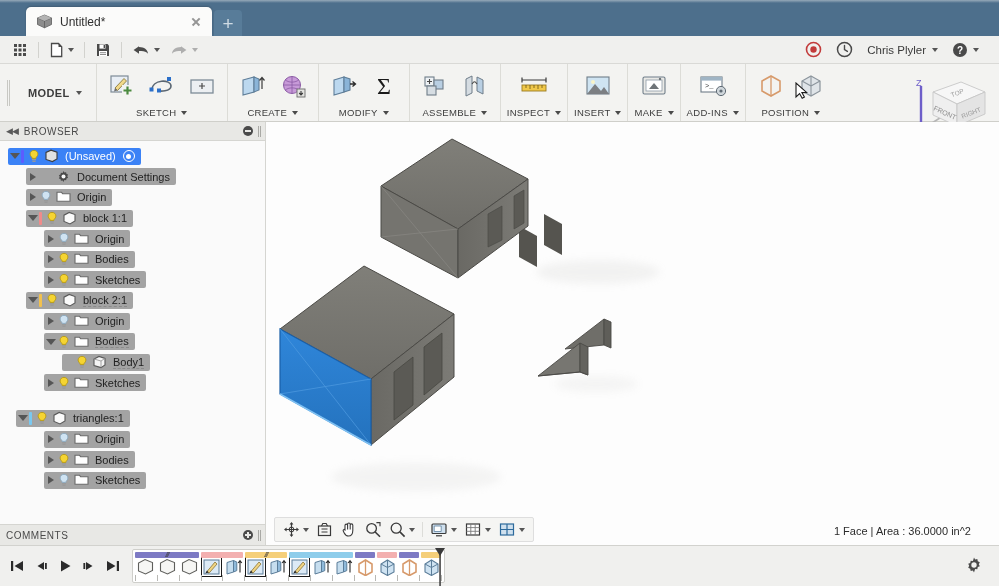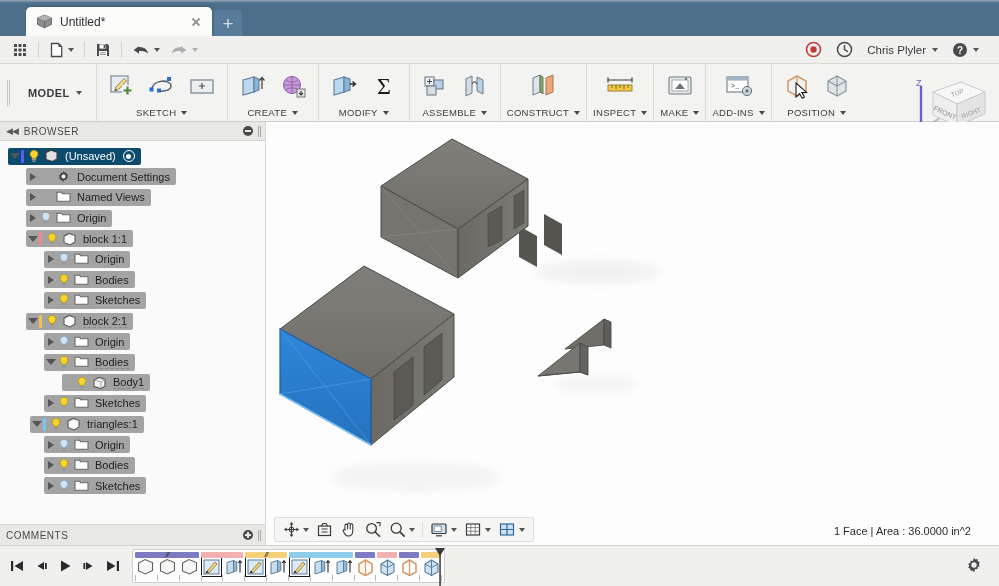--- a/index.html
+++ b/index.html
@@ -147,21 +147,21 @@
   .bh-right { margin-left:auto; display:flex; align-items:center; gap:5px;}
   .minus-circ {
     width:10px;height:10px;border-radius:50%;background:#4a4a4a;position:relative;cursor:pointer;
   }
   .minus-circ::after{content:"";position:absolute;left:2px;top:4.2px;width:6px;height:1.6px;background:#e8e8e5;}
   .grip-v { width:1px;height:11px;background:#a9a9a5; box-shadow:2px 0 0 #a9a9a5;}
 
   .tree { flex:1 1 auto; overflow:hidden; padding-top:5px; font-size:11px; color:#222; }
   .node { height:20.6px; display:flex; align-items:center; position:relative; }
   .node .hit { display:flex; align-items:center; height:17px; border-radius:2px; padding-right:6px;}
-  .node.sel-root .hit { background:#0c4a6e; color:#fff; }
+  .node.sel-root .hit { background:#3b82f6; color:#fff; }
   .node.rowbg .hit { background:#a3a3a3; }
   .tw {
     width:13px;height:13px;flex:0 0 13px;display:flex;align-items:center;justify-content:center;cursor:pointer;
   }
   .tw i {
     display:block;width:0;height:0;
     border-top:4.6px solid transparent;border-bottom:4.6px solid transparent;
     border-left:6.2px solid #555;
   }
   .tw.open i {
@@ -450,52 +450,52 @@
             <path d="M12 11 C14 8, 15 8, 17 11" fill="none" stroke="#4a4a4a" stroke-width="1.1"></path>
           </svg>
         </div>
       </div>
       <div class="rib-label">
         <span>ASSEMBLE</span>
         <span class="caret-d"></span>
       </div>
     </div>
 
-    <div class="rib-panel">
-      <div class="rib-icons">
-        <div class="rib-item">
-          <svg width="32" height="26" viewBox="0 0 32 26">
-            <path d="M6 5 L13 2 L13 19 L6 22 Z" fill="#dfe4e8" stroke="#6f7d89" stroke-width="1"></path>
-            <path d="M13 2 L16 4 L16 21 L13 19 Z" fill="#7faa6c" stroke="#5c7a4e" stroke-width=".9"></path>
-            <path d="M19 5 L26 2 L26 19 L19 22 Z" fill="#e8a878" stroke="#a9764c" stroke-width="1"></path>
-          </svg>
-        </div>
-      </div>
-      <div class="rib-label">
-        <span>CONSTRUCT</span>
-        <span class="caret-d"></span>
-      </div>
-    </div>
 
     <div class="rib-panel">
       <div class="rib-icons">
         <div class="rib-item">
           <svg width="34" height="26" viewBox="0 0 34 26">
             <path d="M5 7 h24 M5 4.5 v5 M29 4.5 v5" stroke="#3a3a3a" stroke-width="1.2"></path>
             <rect x="5" y="12" width="24" height="6" fill="#f0c84a" stroke="#9a7b20" stroke-width=".9"></rect>
             <path d="M9 12 v3 M13 12 v4 M17 12 v3 M21 12 v4 M25 12 v3" stroke="#6b5414" stroke-width=".8"></path>
           </svg>
         </div>
       </div>
       <div class="rib-label">
         <span>INSPECT</span>
         <span class="caret-d"></span>
       </div>
     </div>
 
+    <div class="rib-panel">
+      <div class="rib-icons">
+        <div class="rib-item">
+          <svg width="30" height="26" viewBox="0 0 30 26">
+            <rect x="4" y="4" width="22" height="17" fill="#cfe4f2" stroke="#6f7d89" stroke-width="1.1"></rect>
+            <circle cx="10" cy="9" r="2" fill="#f7f3c8"></circle>
+            <path d="M4 21 L12 11 L18 18 L21 14 L26 21 Z" fill="#7c7f83"></path>
+          </svg>
+        </div>
+      </div>
+      <div class="rib-label">
+        <span>INSERT</span>
+        <span class="caret-d"></span>
+      </div>
+    </div>
 
     <div class="rib-panel">
       <div class="rib-icons">
         <div class="rib-item">
           <svg width="30" height="26" viewBox="0 0 30 26">
             <rect x="4" y="4" width="22" height="17" rx="1.5" fill="#e9e9e6" stroke="#6f7d89" stroke-width="1.1"></rect>
             <rect x="7" y="7" width="16" height="11" fill="#fff" stroke="#8d9aa5" stroke-width=".8"></rect>
             <path d="M10 16 L15 10 L20 16 Z" fill="#6e7478"></path>
             <circle cx="21" cy="6" r="1.2" fill="#6e7478"></circle>
           </svg>
@@ -607,32 +607,20 @@
                   <circle cx="7.5" cy="6.5" r="2" fill="#fafafa"></circle>
                 </svg></span>
               <span class="nlabel">Document Settings</span>
             </div>
           </div>
           <div class="node rowbg" style="padding-left: 26px;">
             <div class="hit">
               <span class="tw">
                 <i></i>
               </span>
-              <span class="bulb"></span>
-              <span class="nico"><svg width="15" height="13" viewBox="0 0 15 13">
-                  <path d="M1 2.2 h4.4 l1.2 1.5 H14 v7.6 H1 Z" fill="#fff" stroke="#6b6b6b" stroke-width="1.1"></path>
-                </svg></span>
-              <span class="nlabel">Named Views</span>
-            </div>
-          </div>
-          <div class="node rowbg" style="padding-left: 26px;">
-            <div class="hit">
-              <span class="tw">
-                <i></i>
-              </span>
               <span class="bulb"><svg width="14" height="14" viewBox="0 0 14 14">
                   <path d="M7 1.4c2.3 0 3.9 1.6 3.9 3.6 0 1.5-1 2.4-1.6 3.2-.3 .4-.4 .8-.4 1.2H5.1c0-.4-.1-.8-.4-1.2C4.1 7.4 3.1 6.5 3.1 5 3.1 3 4.7 1.4 7 1.4Z" fill="#cfe3f2" stroke="#8ba9c0" stroke-width=".9"></path>
                   <rect x="5" y="10" width="4" height="1.3" fill="#9a9a9a"></rect>
                   <rect x="5.4" y="11.7" width="3.2" height="1.2" fill="#9a9a9a"></rect>
                 </svg></span>
               <span class="nico"><svg width="15" height="13" viewBox="0 0 15 13">
                   <path d="M1 2.2 h4.4 l1.2 1.5 H14 v7.6 H1 Z" fill="#fff" stroke="#6b6b6b" stroke-width="1.1"></path>
                 </svg></span>
               <span class="nlabel">Origin</span>
             </div>
@@ -775,21 +763,21 @@
                   <path d="M7 1.4c2.3 0 3.9 1.6 3.9 3.6 0 1.5-1 2.4-1.6 3.2-.3 .4-.4 .8-.4 1.2H5.1c0-.4-.1-.8-.4-1.2C4.1 7.4 3.1 6.5 3.1 5 3.1 3 4.7 1.4 7 1.4Z" fill="#f5d432" stroke="#b89a12" stroke-width=".9"></path>
                   <rect x="5" y="10" width="4" height="1.3" fill="#9a9a9a"></rect>
                   <rect x="5.4" y="11.7" width="3.2" height="1.2" fill="#9a9a9a"></rect>
                 </svg></span>
               <span class="nico"><svg width="15" height="13" viewBox="0 0 15 13">
                   <path d="M1 2.2 h4.4 l1.2 1.5 H14 v7.6 H1 Z" fill="#fff" stroke="#6b6b6b" stroke-width="1.1"></path>
                 </svg></span>
               <span class="nlabel">Sketches</span>
             </div>
           </div>
-          <div class="node rowbg" style="padding-left: 30px;">
+          <div class="node rowbg" style="padding-left: 16px; margin-top: 15px;">
             <div class="hit">
               <span class="tw open">
                 <i></i>
               </span>
               <span class="cbar" style="background:#79c8f0"></span>
               <span class="bulb"><svg width="14" height="14" viewBox="0 0 14 14">
                   <path d="M7 1.4c2.3 0 3.9 1.6 3.9 3.6 0 1.5-1 2.4-1.6 3.2-.3 .4-.4 .8-.4 1.2H5.1c0-.4-.1-.8-.4-1.2C4.1 7.4 3.1 6.5 3.1 5 3.1 3 4.7 1.4 7 1.4Z" fill="#f5d432" stroke="#b89a12" stroke-width=".9"></path>
                   <rect x="5" y="10" width="4" height="1.3" fill="#9a9a9a"></rect>
                   <rect x="5.4" y="11.7" width="3.2" height="1.2" fill="#9a9a9a"></rect>
                 </svg></span>

